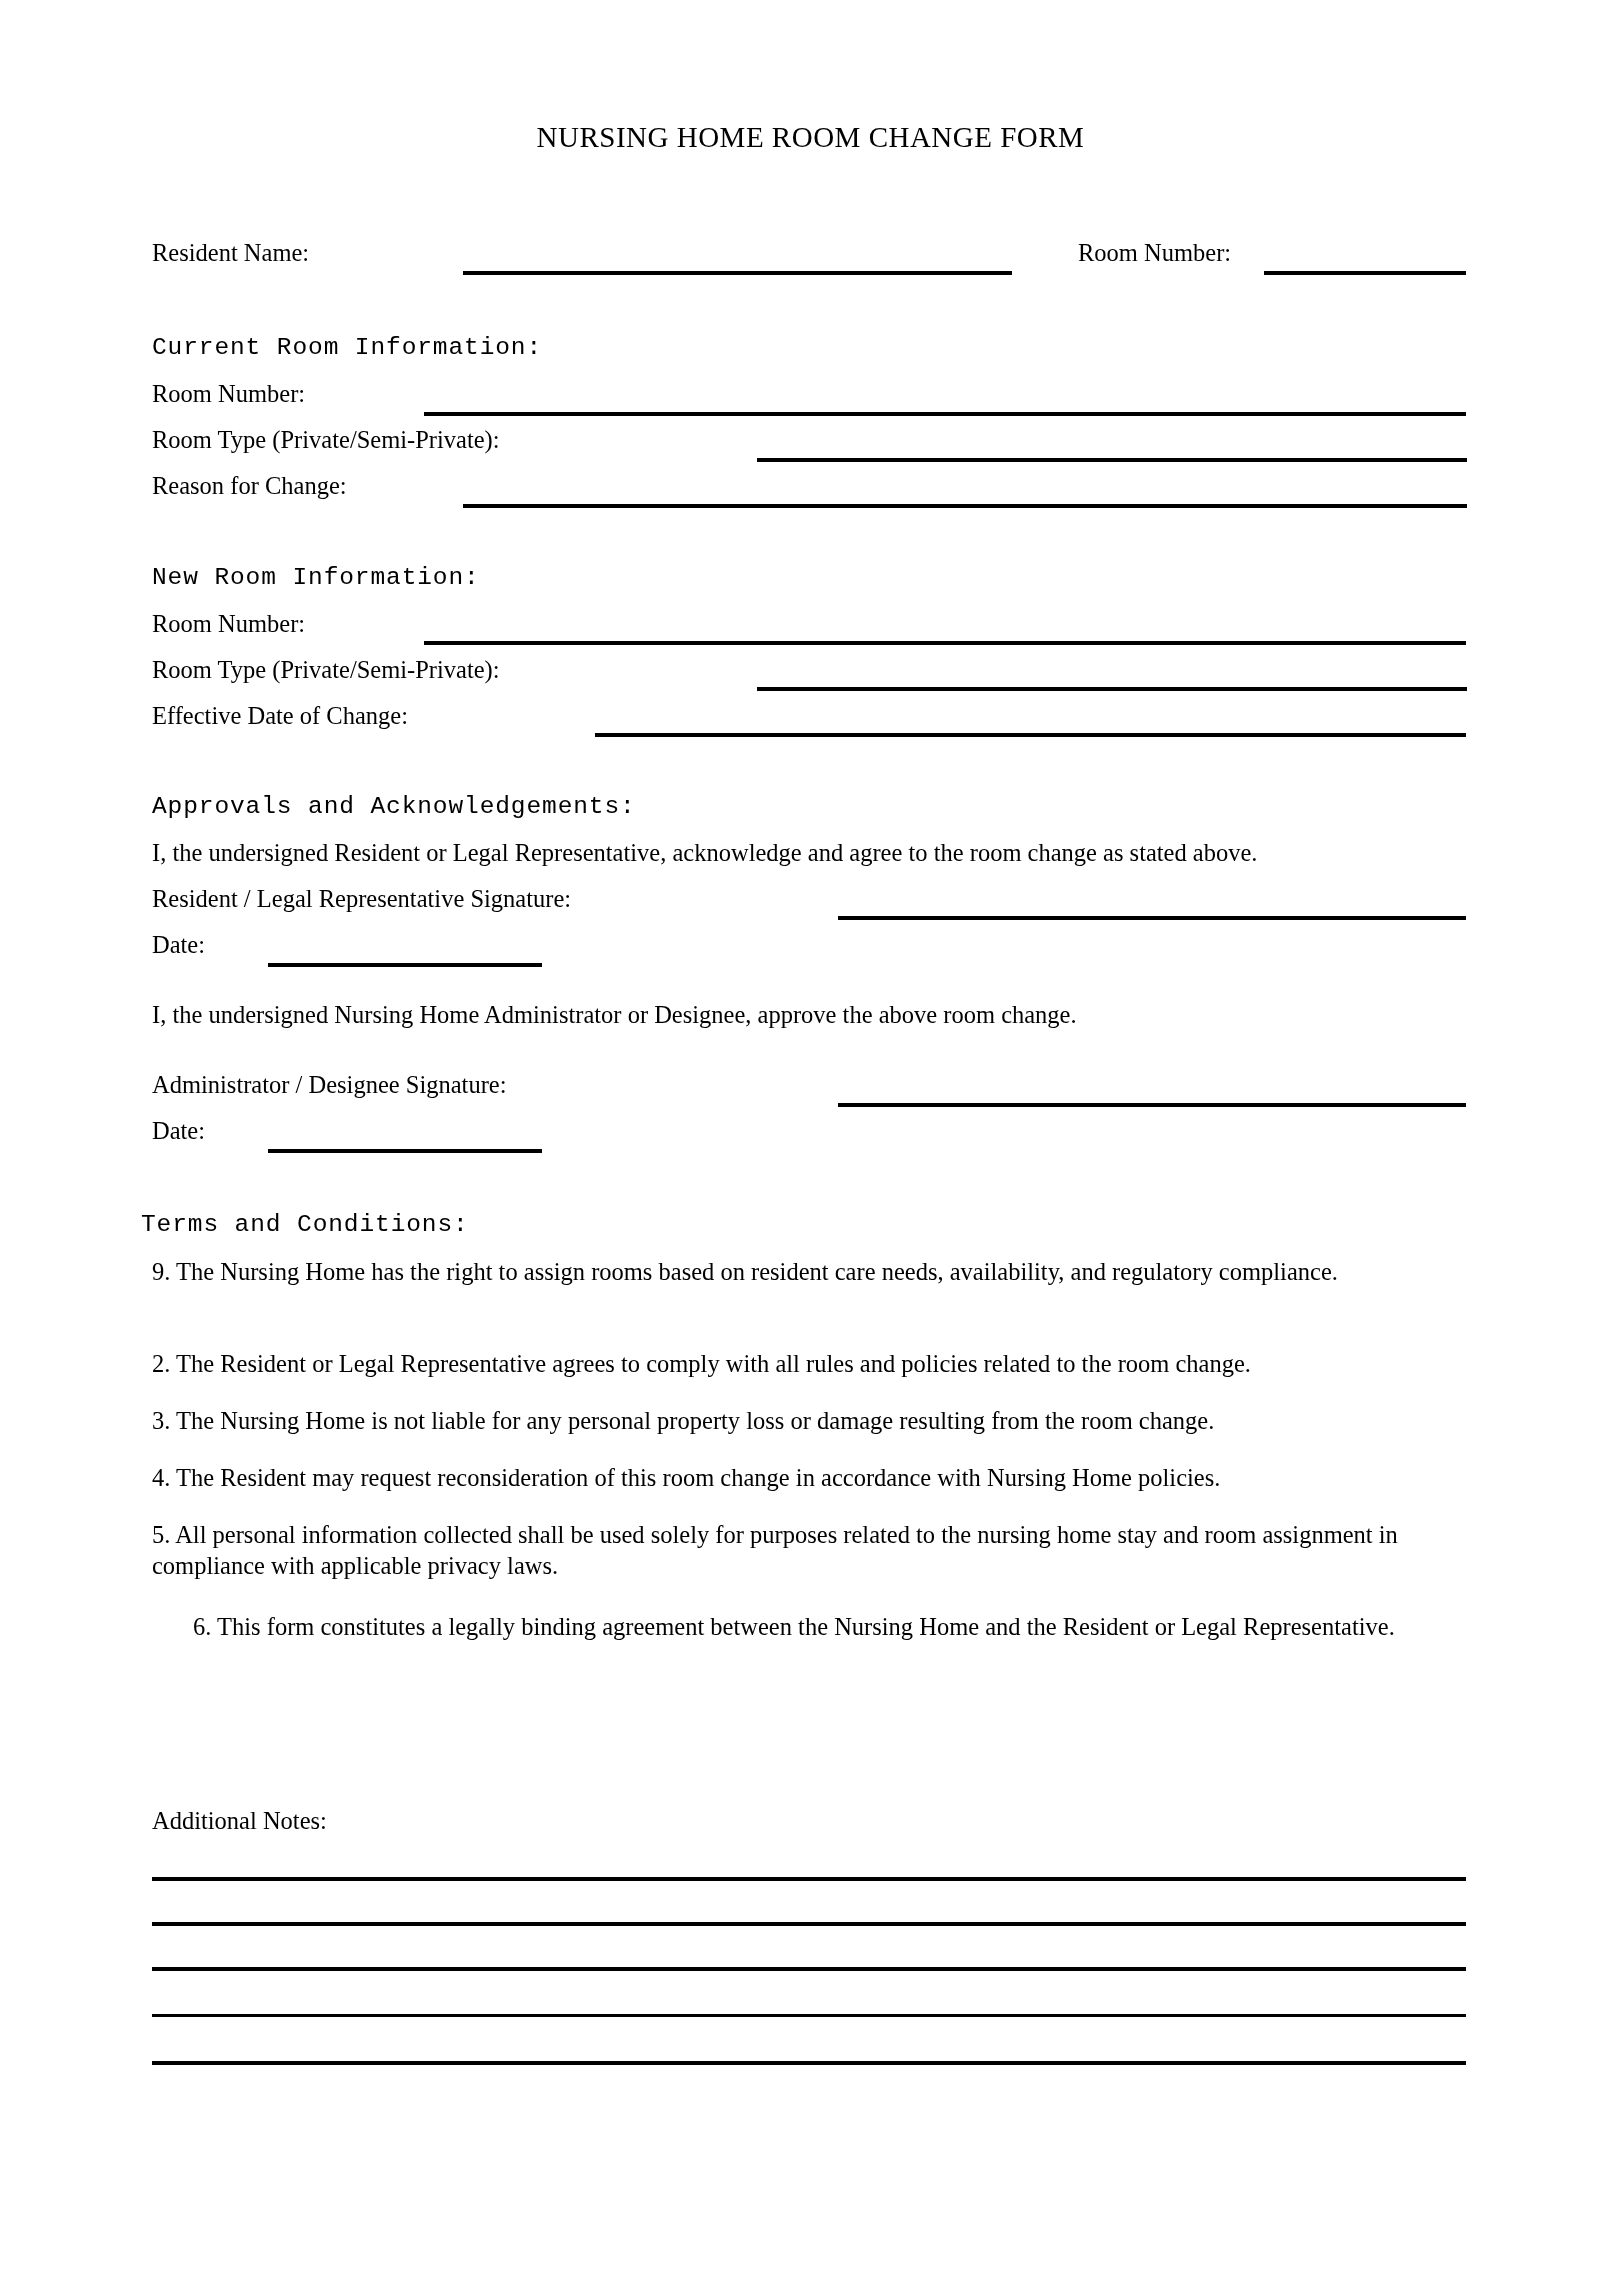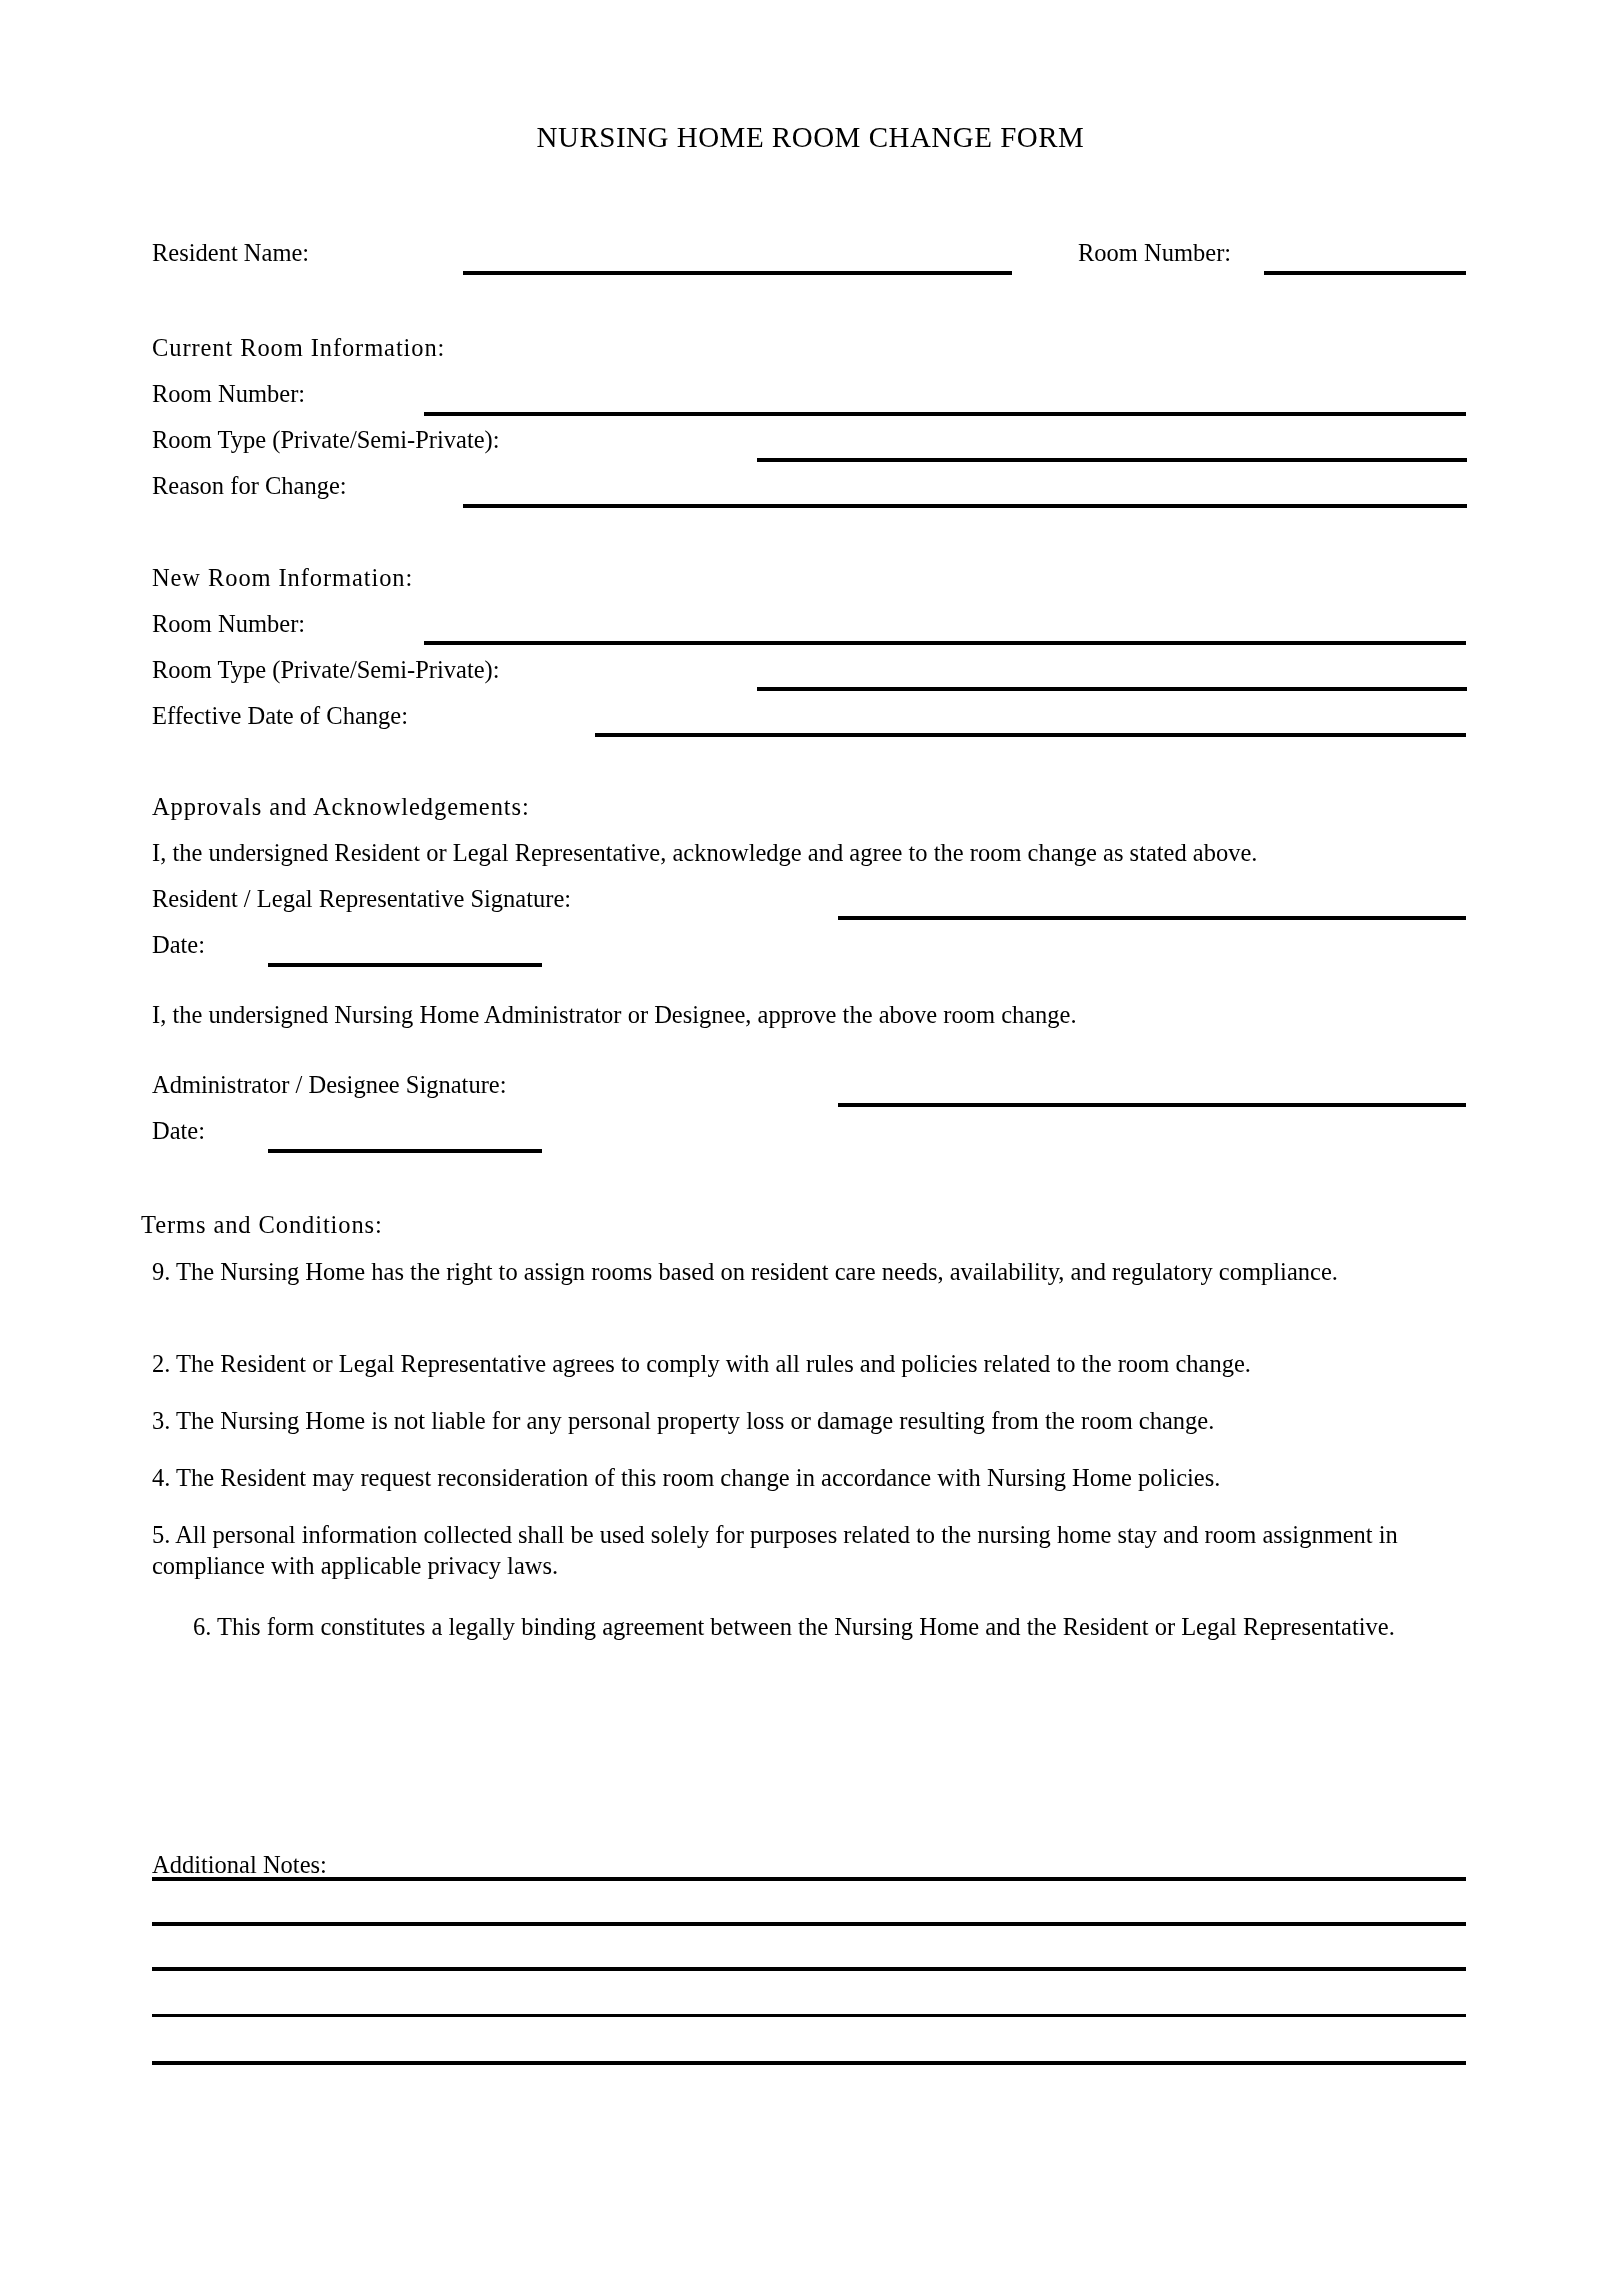--- a/index.html
+++ b/index.html
@@ -38,20 +38,21 @@
   .txt {
     position: absolute;
     font-size: 24.5px;
     line-height: 1.25;
     white-space: nowrap;
   }
   .txt.wrap { white-space: normal; }
 
   .section-head {
     letter-spacing: 0.9px;
+    font-family: Liberation Mono, monospace;
   }
 
   
   .rule {
     position: absolute;
     height: 3.9px;
     background: #000000;
   }
   .rule.thin { height: 2.9px; }
 </style>
@@ -115,21 +116,21 @@
   <div class="txt wrap" style="left:152px; top:1349px; width:1318px;">2. The Resident or Legal Representative agrees to comply with all rules and policies related to the room change.</div>
 
   <div class="txt wrap" style="left:152px; top:1406px; width:1318px;">3. The Nursing Home is not liable for any personal property loss or damage resulting from the room change.</div>
 
   <div class="txt wrap" style="left:152px; top:1463px; width:1318px;">4. The Resident may request reconsideration of this room change in accordance with Nursing Home policies.</div>
 
   <div class="txt wrap" style="left:152px; top:1520px; width:1318px;">5. All personal information collected shall be used solely for purposes related to the nursing home stay and room assignment in compliance with applicable privacy laws.</div>
 
   <div class="txt wrap" style="left:152px; top:1612px; width:1318px;margin-left:41px;">6. This form constitutes a legally binding agreement between the Nursing Home and the Resident or Legal Representative.</div>
 
-  <div class="txt" style="left:152px; top:1806px;margin-top:44px;">Additional Notes:</div>
+  <div class="txt" style="left:152px; top:1806px;">Additional Notes:</div>
 
   <div class="rule" style="left:152px; top:1877px; width:1314px;"></div>
   <div class="rule" style="left:152px; top:1922px; width:1314px;"></div>
   <div class="rule" style="left:152px; top:1967px; width:1314px;"></div>
   <div class="rule thin" style="left:152px; top:2014px; width:1314px;"></div>
   <div class="rule" style="left:152px; top:2061px; width:1314px;"></div>
 
 </div>
 
 

